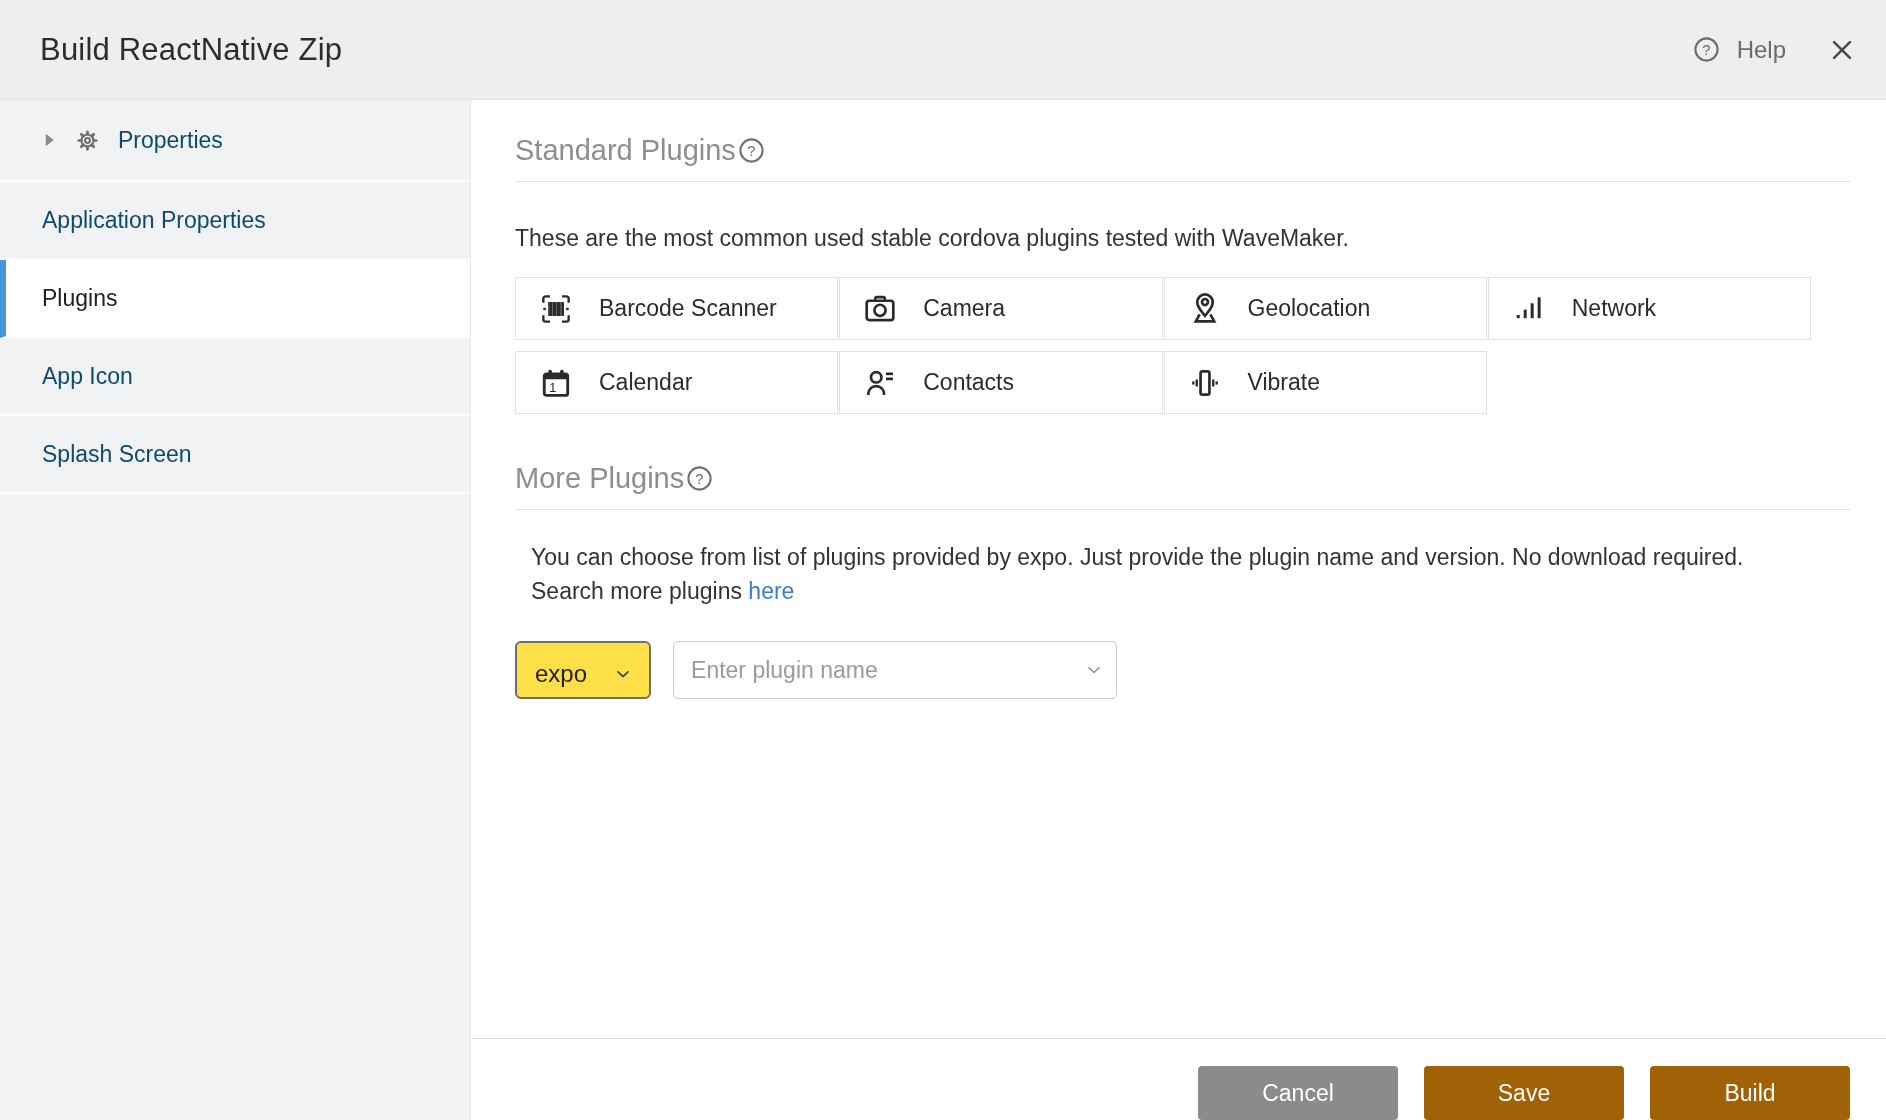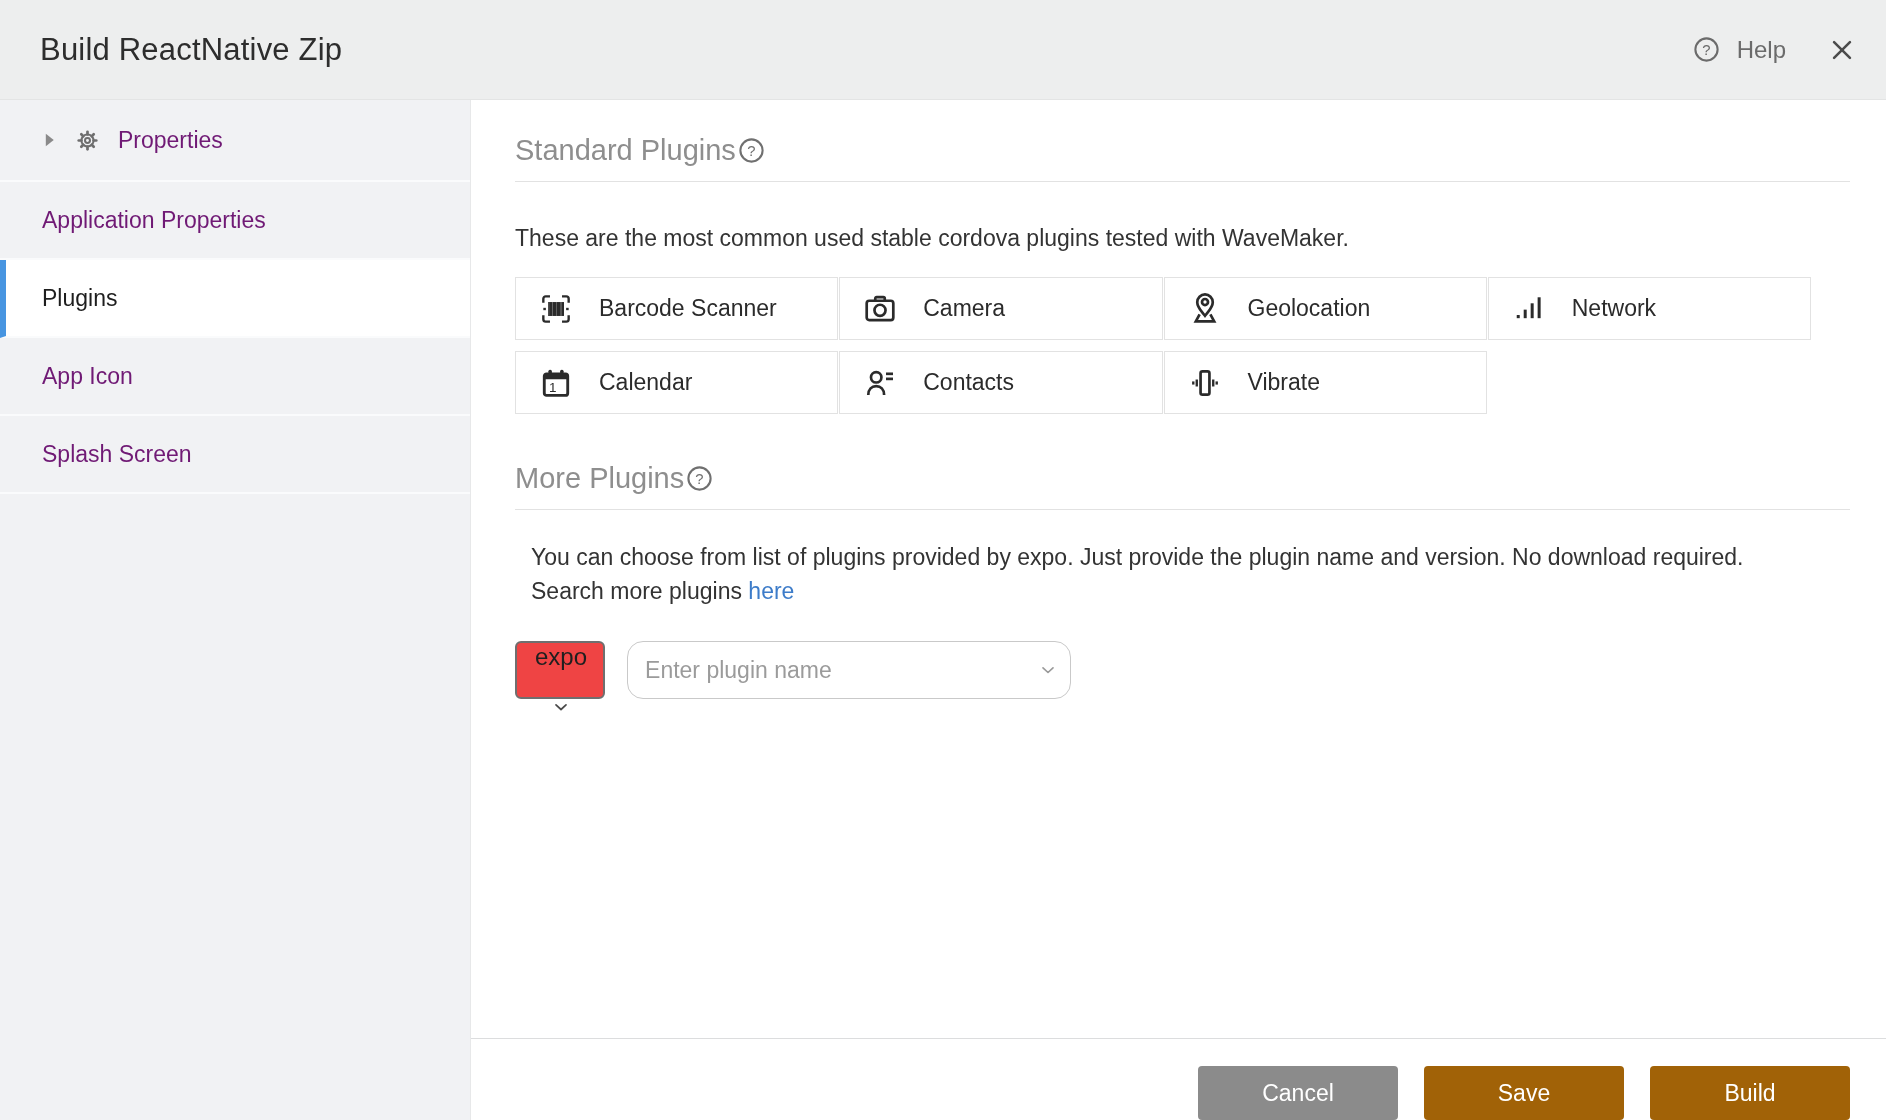--- a/index.html
+++ b/index.html
@@ -21,21 +21,21 @@
   .header-right { margin-left:auto; display:flex; align-items:center; }
   .help-button { display:flex; align-items:center; gap:15px; color:#6B6B6B; font-size:24px; cursor:pointer; }
   .close-button { margin-left:42px; cursor:pointer; display:flex; align-items:center; }
 
   
   .body-row { flex:1; display:flex; min-height:0; }
 
   .sidebar { flex:0 0 471px; width:471px; background:#F1F2F4; border-right:1px solid #E7E8E9; }
   .sidebar-item {
     height:78px; display:flex; align-items:center; padding-left:42px;
-    font-size:23px; color:#701a75; border-bottom:2px solid #FAFBFC; cursor:pointer;
+    font-size:23px; color:#0c4a6e; border-bottom:2px solid #FAFBFC; cursor:pointer;
   }
   .sidebar-item.properties { height:82px; padding-left:40px; }
   .sidebar-item.properties .caret { margin-right:14px; display:flex; }
   .sidebar-item.properties .gear { margin-right:17px; display:flex; }
   .sidebar-item.active {
     background:#FFFFFF; color:#1E1E1E; border-left:6px solid #4795E1; padding-left:36px;
   }
 
   .main { flex:1; min-width:0; display:flex; flex-direction:column; background:#fff; }
   .main-pad { padding:0 36px 0 44px; }
@@ -56,26 +56,26 @@
     border:1px solid #E2E2E2; display:flex; align-items:center;
     padding-left:21px; gap:24px; cursor:pointer;
   }
   .plugin-card .plugin-label { font-size:23px; color:#2B2B2B; }
   .plugin-card svg { flex:0 0 auto; }
 
   
   .controls { display:flex; align-items:center; gap:22px; margin-top:33px; }
   .registry-select {
     height:58px; border:2px solid #6F6F6F; border-radius:6px;
-    display:inline-flex; align-items:center; padding:0 16px 0 18px; gap:26px;
-    font-size:24px; color:#1F1F1F; cursor:pointer; background:#ef4444;flex-direction:column;
+    display:inline-flex; align-items:center; padding:7px 16px 0 18px; gap:26px;
+    font-size:24px; color:#1F1F1F; cursor:pointer; background:#fde047;
   }
   .plugin-input-wrap { position:relative; width:444px; height:58px; }
   .plugin-input {
-    width:100%; height:100%; border:1px solid #C9C9C9; border-radius:16px;
+    width:100%; height:100%; border:1px solid #C9C9C9; border-radius:5px;
     padding:0 48px 0 17px; font-size:23px; color:#333; font-family:inherit; background:#fff;
   }
   .plugin-input::placeholder { color:#9B9B9B; opacity:1; }
   .plugin-input-wrap .chev { position:absolute; right:13px; top:50%; transform:translateY(-50%); pointer-events:none; display:flex; }
 
   
   .spacer { flex:1; }
   .footer {
     border-top:1px solid #DCDDDE;
     padding:27px 36px 0 11px;

